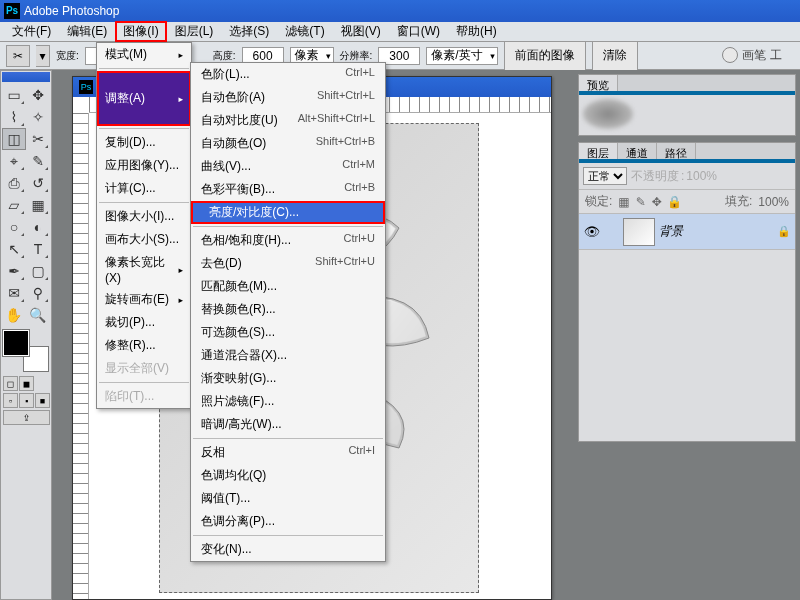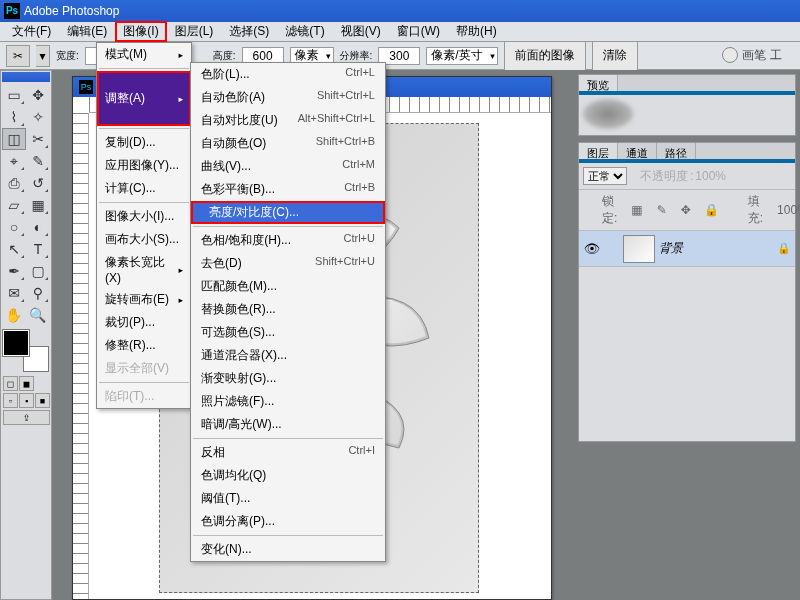--- a/index.html
+++ b/index.html
@@ -52,24 +52,24 @@
 .side{position:absolute;right:4px;top:74px;width:218px}
 .brush-knob{position:absolute;right:8px;top:44px;width:70px;height:22px;display:flex;align-items:center;gap:4px;font-size:11px;color:#444}
 .brush-knob .circ{width:16px;height:16px;border:1px solid #888;border-radius:50%;background:#e8e8e8}
 .panel{background:#dcdde0;border:1px solid #999;margin-bottom:6px}
 .tabs{display:flex;height:20px;border-bottom:4px solid #0369a1;background:#cfd1d4}
 .tab{padding:3px 8px;border-right:1px solid #aaa;cursor:pointer;font-size:11px}
 .tab.act{background:#dcdde0}
 .panel-body{padding:4px;min-height:40px}
 .feather{width:50px;height:30px;background:radial-gradient(ellipse,#888,#ccc);border-radius:50%;filter:blur(2px)}
 .layers{min-height:300px}
-.layer-opts{display:flex;gap:13px;padding:4px;border-bottom:1px solid #bbb;font-size:11px}
+.layer-opts{display:flex;gap:4px;padding:4px;border-bottom:1px solid #bbb;font-size:11px}
 .layer-opts select{height:18px;border:1px solid #999;font-size:11px}
 .layer-opts .op{flex:1;display:flex;align-items:center;gap:2px;color:#aaa}
-.layer-locks{display:flex;gap:14px;padding:3px 23px;border-bottom:1px solid #bbb;font-size:11px;align-items:center}
+.layer-locks{display:flex;gap:6px;padding:3px 6px;border-bottom:1px solid #bbb;font-size:11px;align-items:center}
 .layer-locks span{font-size:12px;color:#666}
 .layer-row{display:flex;align-items:center;padding:2px 4px;background:#c3d4ed;border-bottom:1px solid #bbb;height:36px}
 .layer-row .vis{width:18px;text-align:center;font-size:13px}
 .layer-row .link{width:18px}
 .layer-row .thumb{width:32px;height:28px;background:#fff;border:1px solid #888;margin:0 4px;background:linear-gradient(135deg,#ddd,#fff)}
 .layer-row .name{font-style:italic;flex:1}
 .layer-row .lock{font-size:11px}
 </style>
 </head>
 <body>

